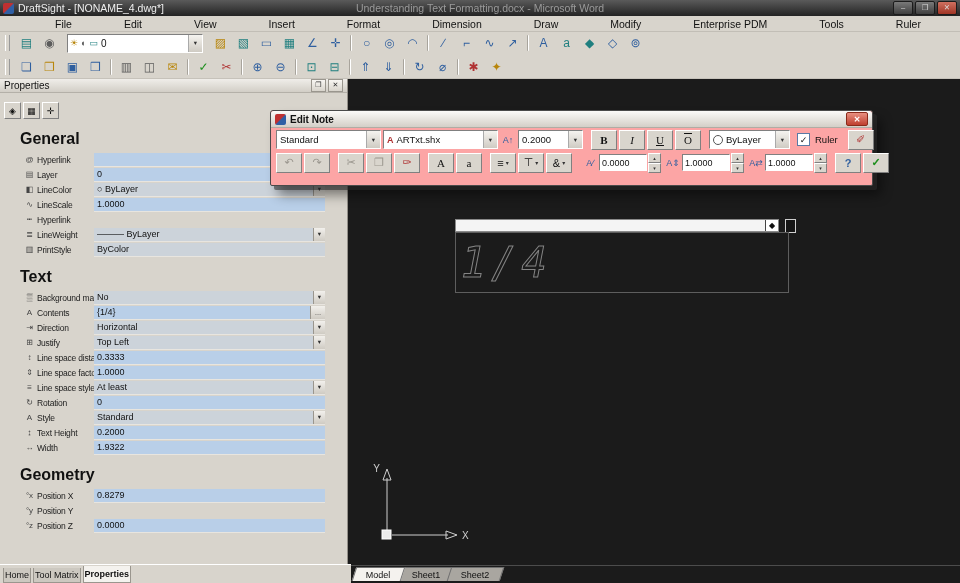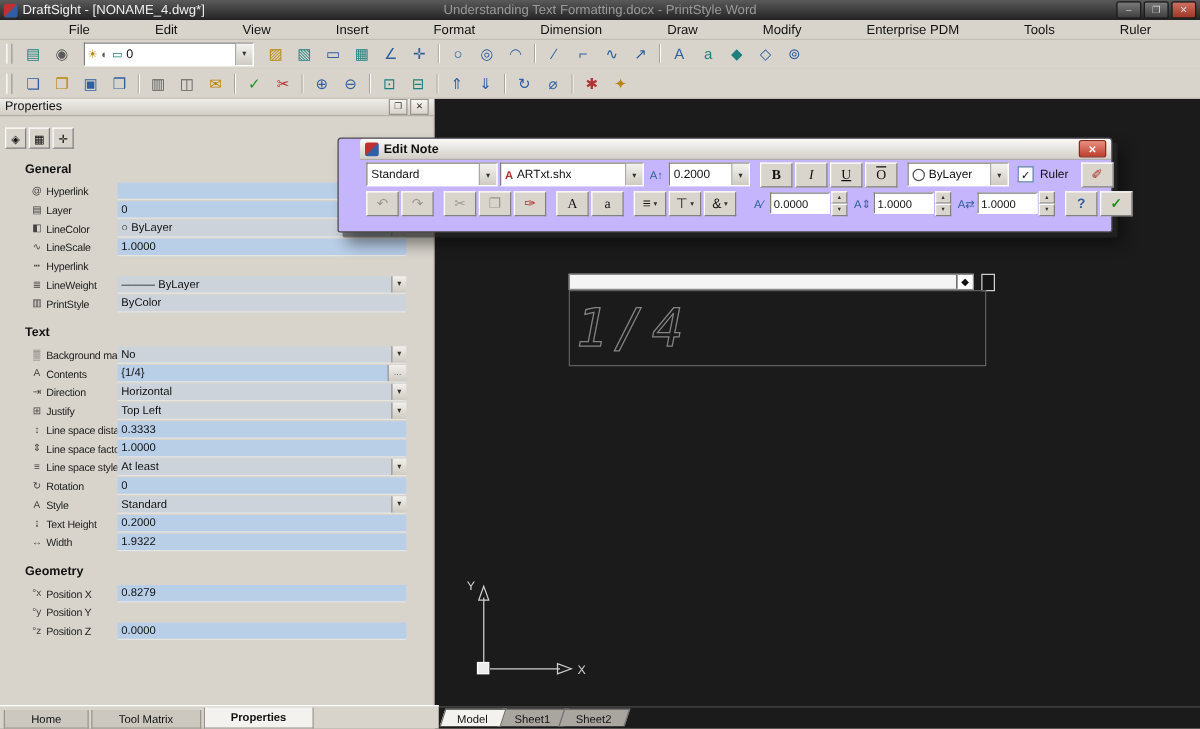--- a/index.html
+++ b/index.html
@@ -46,59 +46,59 @@
   .props-header{height:14px;display:flex;align-items:center;padding:0 4px;font-size:10px;
     background:linear-gradient(#f2f0ec,#d2cec6);border-bottom:1px solid #b4b0a8;}
   .props-header .spacer{flex:1;}
   .ph-btn{width:13px;height:11px;margin-left:2px;font-size:7px;display:flex;align-items:center;
     justify-content:center;border:1px solid #9a968e;background:linear-gradient(#f8f6f2,#d8d4cc);color:#333;}
   .selector-row{display:flex;align-items:center;margin:9px 2px 0 2px;}
   .selector{width:276px;height:16px;background:#fff;border:1px solid;border-color:#808080 #fff #fff #808080;
     font-size:10px;display:flex;align-items:center;padding-left:4px;flex:none;}
   .sel-btn{width:15px;height:15px;margin-left:2px;border:1px solid;border-color:#fff #808080 #808080 #fff;
     background:#d8d4cc;font-size:9px;display:flex;align-items:center;justify-content:center;flex:none;}
-  .section-title{font-size:10px;font-weight:bold;margin:11px 0 4px 20px;}
+  .section-title{font-size:16px;font-weight:bold;margin:11px 0 4px 20px;}
   .prow{display:flex;align-items:center;height:15px;padding-left:22px;}
   .r-icon{width:15px;font-size:8px;color:#444;text-align:center;flex:none;white-space:pre;}
   .r-label{width:57px;font-size:8.5px;color:#222;flex:none;overflow:hidden;white-space:nowrap;letter-spacing:-0.2px;}
   .r-field{width:228px;height:13px;position:relative;display:flex;align-items:center;font-size:9px;
     padding-left:3px;border-bottom:1px solid #e8e5df;flex:none;background:#d4dade;}
   .r-field.f-edit{background:#b9cfe8;}
   .r-field.f-drop{background:#ccd3da;}
   .r-val{white-space:pre;overflow:hidden;}
   .r-ctrl{display:none;position:absolute;right:0;top:0;width:11px;height:13px;align-items:center;
     justify-content:center;font-size:6.5px;background:linear-gradient(#f2f0ec,#cfcbc3);
     border-left:1px solid #9a968e;color:#333;}
   .r-ctrl.arrow,.r-ctrl.button{display:flex;}
   .r-ctrl.button{width:14px;}
   
   .panel-tabs{position:absolute;left:0;bottom:0;width:348px;height:18px;background:#d8d4cc;
     border-top:1px solid #fff;display:flex;align-items:flex-end;padding-left:3px;z-index:6;}
-  .ptab{height:14px;padding:0 21px;font-size:9px;display:flex;align-items:center;border:1px solid #9a968e;
+  .ptab{height:14px;padding:0 1px;font-size:9px;display:flex;align-items:center;border:1px solid #9a968e;
     border-top:none;background:#ccc8c0;margin-right:2px;}
   .ptab.active{background:#f4f2ee;font-weight:bold;height:16px;}
   
   .canvas{position:absolute;left:348px;top:78px;right:0;bottom:0;background:#1b1b1b;overflow:hidden;z-index:1;}
   .mtext-ruler{position:absolute;left:107px;top:141px;width:322px;height:11px;background:#f4f4f4;
     border:1px solid #8a8a8a;}
   .ruler-diamond{position:absolute;right:0;top:0;width:12px;height:11px;background:#fff;border-left:1px solid #444;
     display:flex;align-items:center;justify-content:center;font-size:8px;color:#111;}
   .ruler-handle{position:absolute;left:437px;top:141px;width:9px;height:12px;background:#151515;border:1px solid #cfcfcf;}
   .mtext-box{position:absolute;left:107px;top:154px;width:332px;height:59px;border:1px solid #5e5e5e;}
   .ucs{position:absolute;left:14px;top:382px;}
   .sheet-strip{position:absolute;left:0;right:0;bottom:0;height:17px;border-top:1px solid #4c4c4c;}
   .sheet-tabs{position:absolute;left:6px;bottom:2px;display:flex;align-items:flex-end;height:13px;}
   .stab{height:13px;padding:0 11px;font-size:9px;display:flex;align-items:center;background:#a9a6a0;
     color:#111;transform:skewX(-18deg);margin-right:-3px;border:1px solid #6e6e6e;border-bottom:none;}
   .stab>span{transform:skewX(18deg);}
   .stab.active{background:#f4f2ee;z-index:2;}
   
-  .dialog{position:absolute;left:270px;top:110px;width:601px;height:74px;background:#c4b5fd;
+  .dialog{position:absolute;left:270px;top:110px;width:601px;height:74px;background:#fca5a5;
     border:1px solid #4a4a4a;border-radius:3px 3px 2px 2px;z-index:100;
-    box-shadow:4px 4px 0 rgba(45,45,45,0.55),8px 9px 12px rgba(0,0,0,0.45);padding-left:17px;}
+    box-shadow:4px 4px 0 rgba(45,45,45,0.55),8px 9px 12px rgba(0,0,0,0.45);}
   .dlg-title{height:16px;display:flex;align-items:center;background:linear-gradient(#fbfaf8,#d3cfc7);
     border-bottom:1px solid #b0aca4;padding:0 4px;font-size:10px;font-weight:bold;border-radius:3px 3px 0 0;}
   .dlg-close{margin-left:auto;width:20px;height:12px;background:linear-gradient(#e89080,#bf3f2f);
     border:1px solid #8a2a1a;border-radius:2px;color:#fff;font-size:8px;display:flex;
     align-items:center;justify-content:center;}
   .dlg-row{display:flex;align-items:center;height:23px;padding:0 5px;gap:2px;}
   .combo{height:17px;background:#fff;border:1px solid;border-color:#808080 #fff #fff #808080;
     display:flex;align-items:center;font-size:9.5px;padding-left:3px;flex:none;}
   .cb-style{width:100px}.cb-font{width:110px}.cb-size{width:60px}.cb-color{width:76px}
   .font-ic{color:#b03030;font-weight:bold;font-size:9px;margin-right:3px;}
@@ -121,21 +121,21 @@
   .spin-btns span{width:11px;height:8px;font-size:5px;display:flex;align-items:center;justify-content:center;
     border:1px solid;border-color:#fff #808080 #808080 #fff;background:#d9d5cd;color:#333;}
   .help-btn{color:#2f5f9f;font-weight:bold;}
   .ok-btn{color:#1e8f1e;font-weight:bold;}
 </style>
 </head>
 <body>
 
 <div class="titlebar">
   <span class="app-icon"></span>
-  <span class="bg-title">Understanding Text Formatting.docx - PrintStyle Word</span>
+  <span class="bg-title">Understanding Text Formatting.docx - Microsoft Word</span>
   <span style="position:relative;z-index:2;">DraftSight - [NONAME_4.dwg*]</span>
   <span class="win-btns">
     <span class="win-btn">–</span>
     <span class="win-btn">❐</span>
     <span class="win-btn close">✕</span>
   </span>
 </div>
 
 <div class="menubar">
   <span class="doc-icon"></span>

